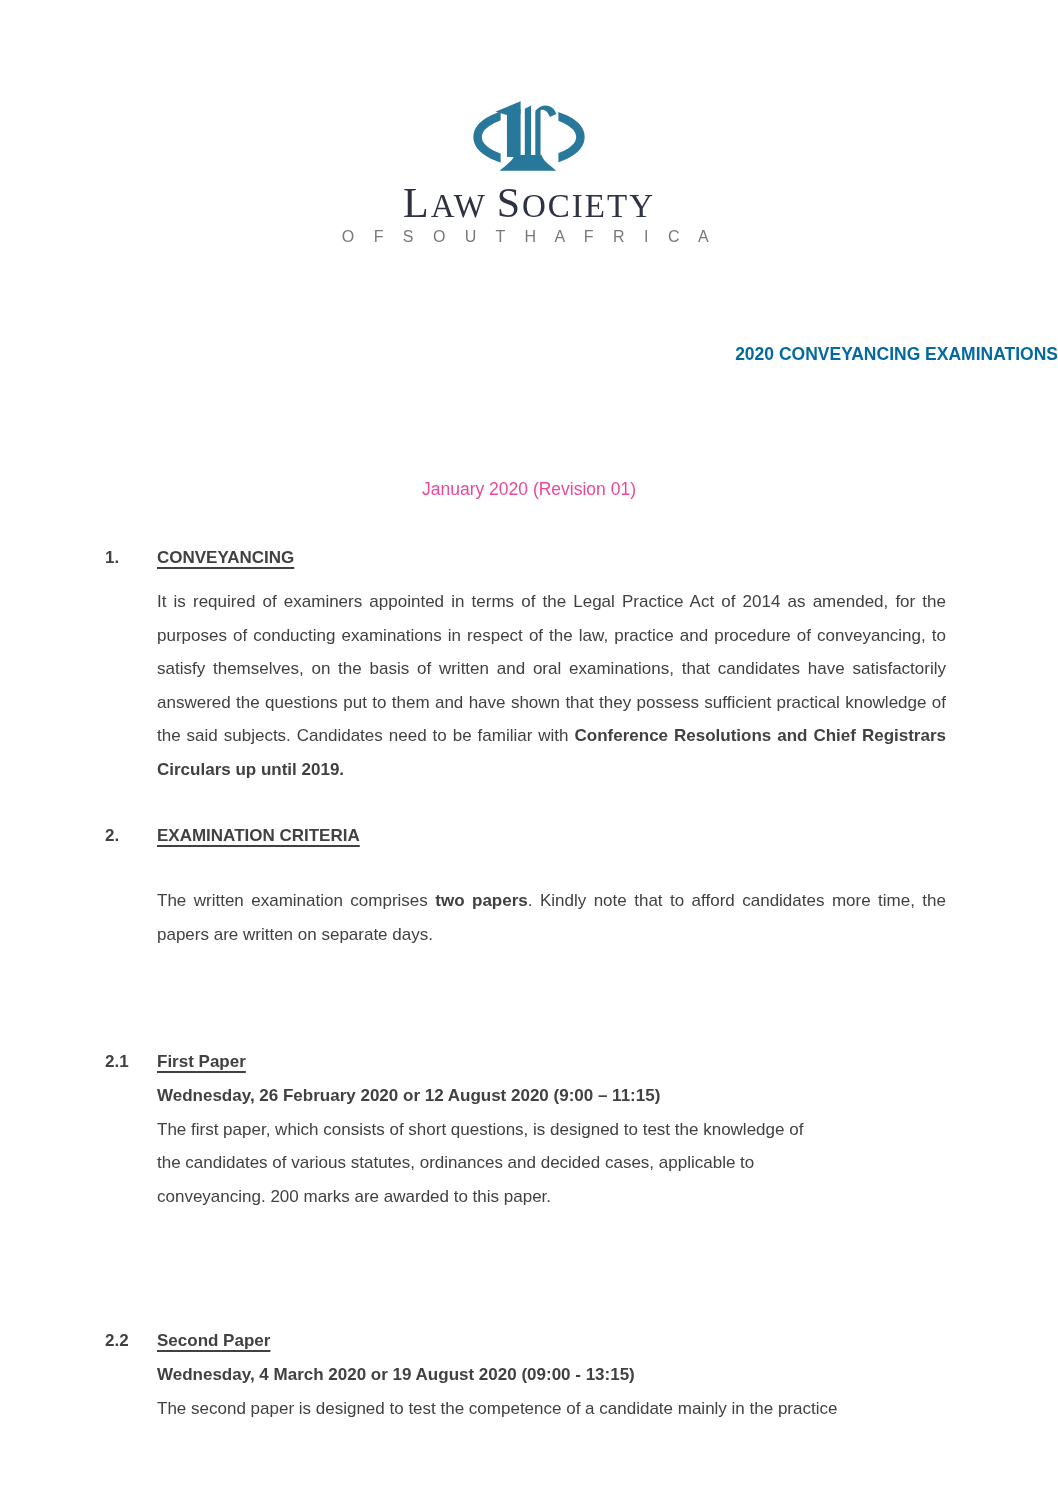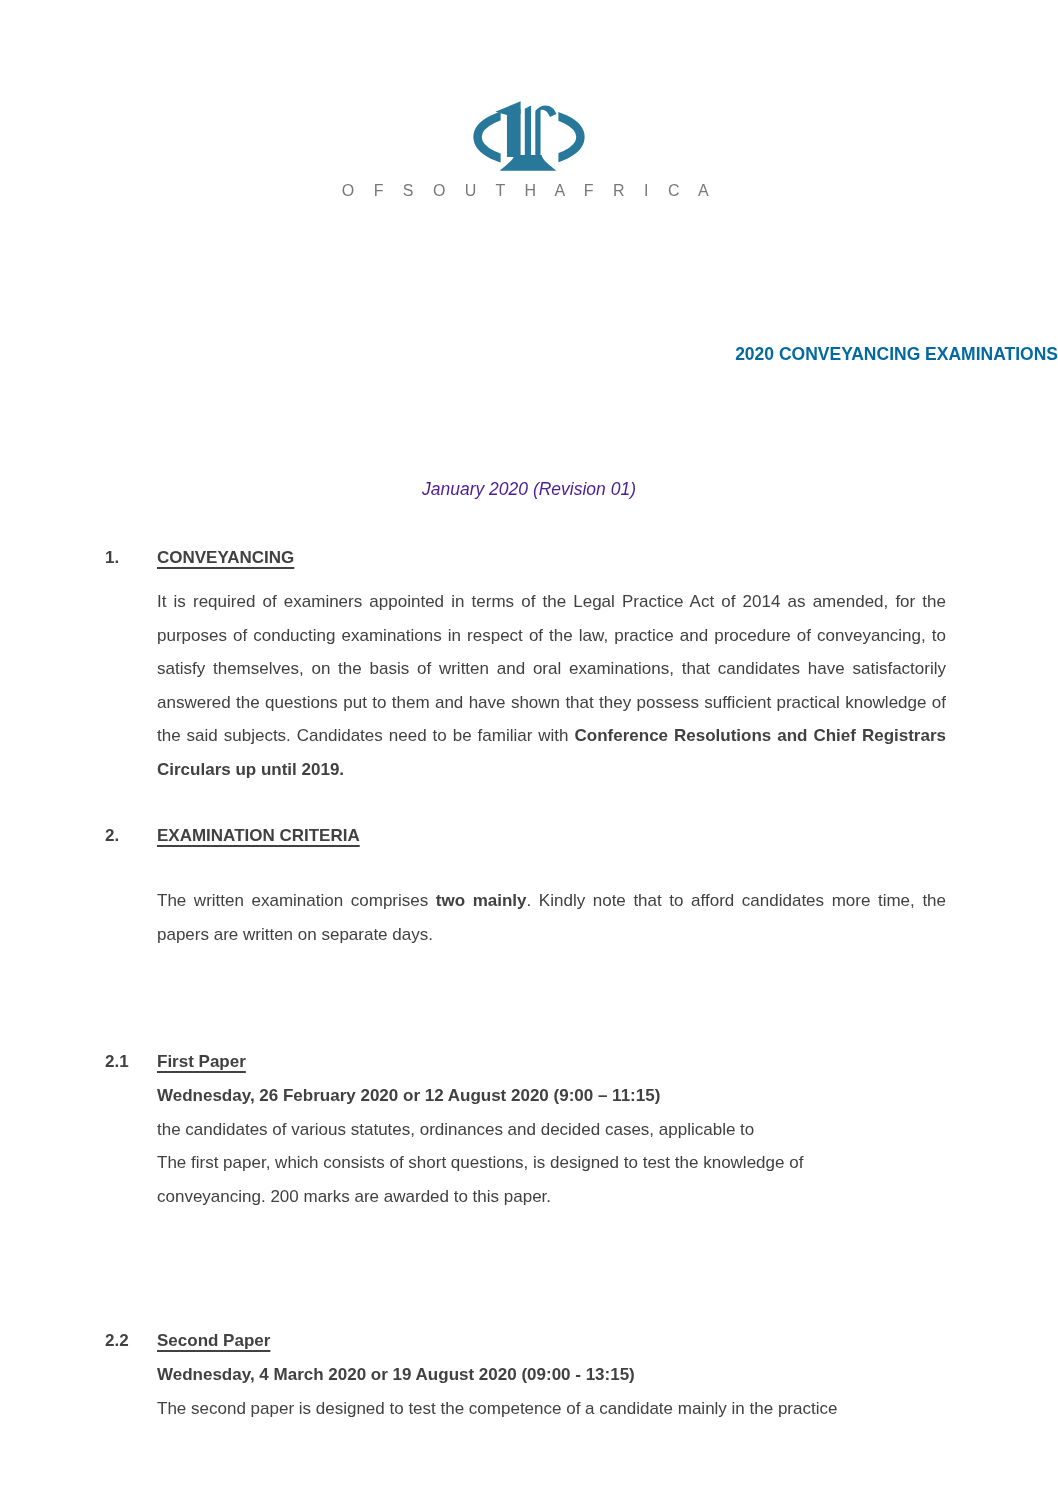--- a/index.html
+++ b/index.html
@@ -27,21 +27,21 @@
     color:#77787b; font-size:16px; letter-spacing:7.5px;
     margin-top:4px; white-space:nowrap;
   }
 
   
   .doc-title { position:absolute; left:0; right:0; text-align:right;
                font-size:17.5px; font-weight:bold; color:#0369a1; }
   .t1 { top:344px; }
   .t2 { top:412px; }
   .revision { position:absolute; left:0; right:0; top:479px; text-align:center;
-              font-size:17.5px; font-style:italic; font-weight:normal; color:#4c1d95; }
+              font-size:17.5px; font-weight:normal; color:#ec4899; }
 
   
   .content { position:absolute; top:541px; left:105px; width:841px; font-size:17px; }
   .section { display:grid; grid-template-columns:52px 1fr; }
   .sec-num  { font-weight:bold; line-height:34px; }
   .sec-head { font-weight:bold; line-height:34px;
               text-decoration:underline; text-underline-offset:4px;
               text-decoration-thickness:1.8px; }
   .para { line-height:33.5px; }
   .just { text-align:justify; }
@@ -68,47 +68,50 @@
       <polygon points="21,17 45,7 45,19 32,20" fill="#27789a"></polygon>
       <rect x="32" y="14" width="13" height="46" fill="#27789a"></rect>
 
       <polygon points="49,14 55,11 55,60 49,60" fill="#27789a"></polygon>
 
       <polygon points="59,17 64,14 64,60 59,60" fill="#27789a"></polygon>
       <path d="M59,16 C66,8 76,10 79,19 L73,22 C70,14 64,13 60,18 Z" fill="#27789a"></path>
 
       <path d="M25,73 C32,67 38,63 39,58 L65,58 C66,63 72,67 79,73 Z" fill="#27789a"></path>
     </svg>
+    <div class="logo-name">
+      <span class="big">L</span><span class="small">AW </span><span class="big">S</span><span class="small">OCIETY</span>
+    </div>
     <div class="logo-sub">O F   S O U T H   A F R I C A</div>
   </div>
 
   <div class="doc-title t1">2020 CONVEYANCING EXAMINATIONS</div>
   <div class="revision">January 2020 (Revision 01)</div>
 
   <div class="content">
 
     <div class="section">
       <div class="sec-num">1.</div>
       <div class="sec-head">CONVEYANCING</div>
     </div>
     <div class="para just indented gap-intro-para"><span>It is required of examiners appointed in terms of the Legal Practice Act of 2014 as amended, for the purposes of conducting examinations in respect of the law, practice and procedure of conveyancing, to satisfy themselves, on the basis of written and oral examinations, that candidates have satisfactorily answered the questions put to them and have shown that they possess sufficient practical knowledge of the said subjects. Candidates need to be familiar with </span><span class="b">Conference Resolutions and Chief Registrars Circulars up until 2019.</span></div>
 
     <div class="section sec-criteria">
       <div class="sec-num">2.</div>
       <div class="sec-head">EXAMINATION CRITERIA</div>
     </div>
-    <div class="para just indented gap-criteria-para"><span>The written examination comprises </span><span class="b">two mainly</span><span>. Kindly note that to afford candidates more time, the papers are written on separate days.</span></div>
+    <div class="para just indented gap-criteria-para"><span>The written examination comprises </span><span class="b">two papers</span><span>. Kindly note that to afford candidates more time, the papers are written on separate days.</span></div>
 
     <div class="section sec-first">
       <div class="sec-num">2.1</div>
       <div>
         <div class="sec-head" style="display:inline-block">First Paper</div>
         <div class="sched">Wednesday, 26 February 2020 or 12 August 2020 (9:00 – 11:15)</div>
+        <div class="para">The first paper, which consists of short questions, is designed to test the knowledge of</div>
         <div class="para">the candidates of various statutes, ordinances and decided cases, applicable to</div>
-        <div class="para">The first paper, which consists of short questions, is designed to test the knowledge of</div>
         <div class="para">conveyancing. 200 marks are awarded to this paper.</div>
       </div>
     </div>
 
     <div class="section sec-second">
       <div class="sec-num">2.2</div>
       <div>
         <div class="sec-head" style="display:inline-block">Second Paper</div>
         <div class="sched">Wednesday, 4 March 2020 or 19 August 2020 (09:00 - 13:15)</div>
         <div class="para">The second paper is designed to test the competence of a candidate mainly in the practice</div>

